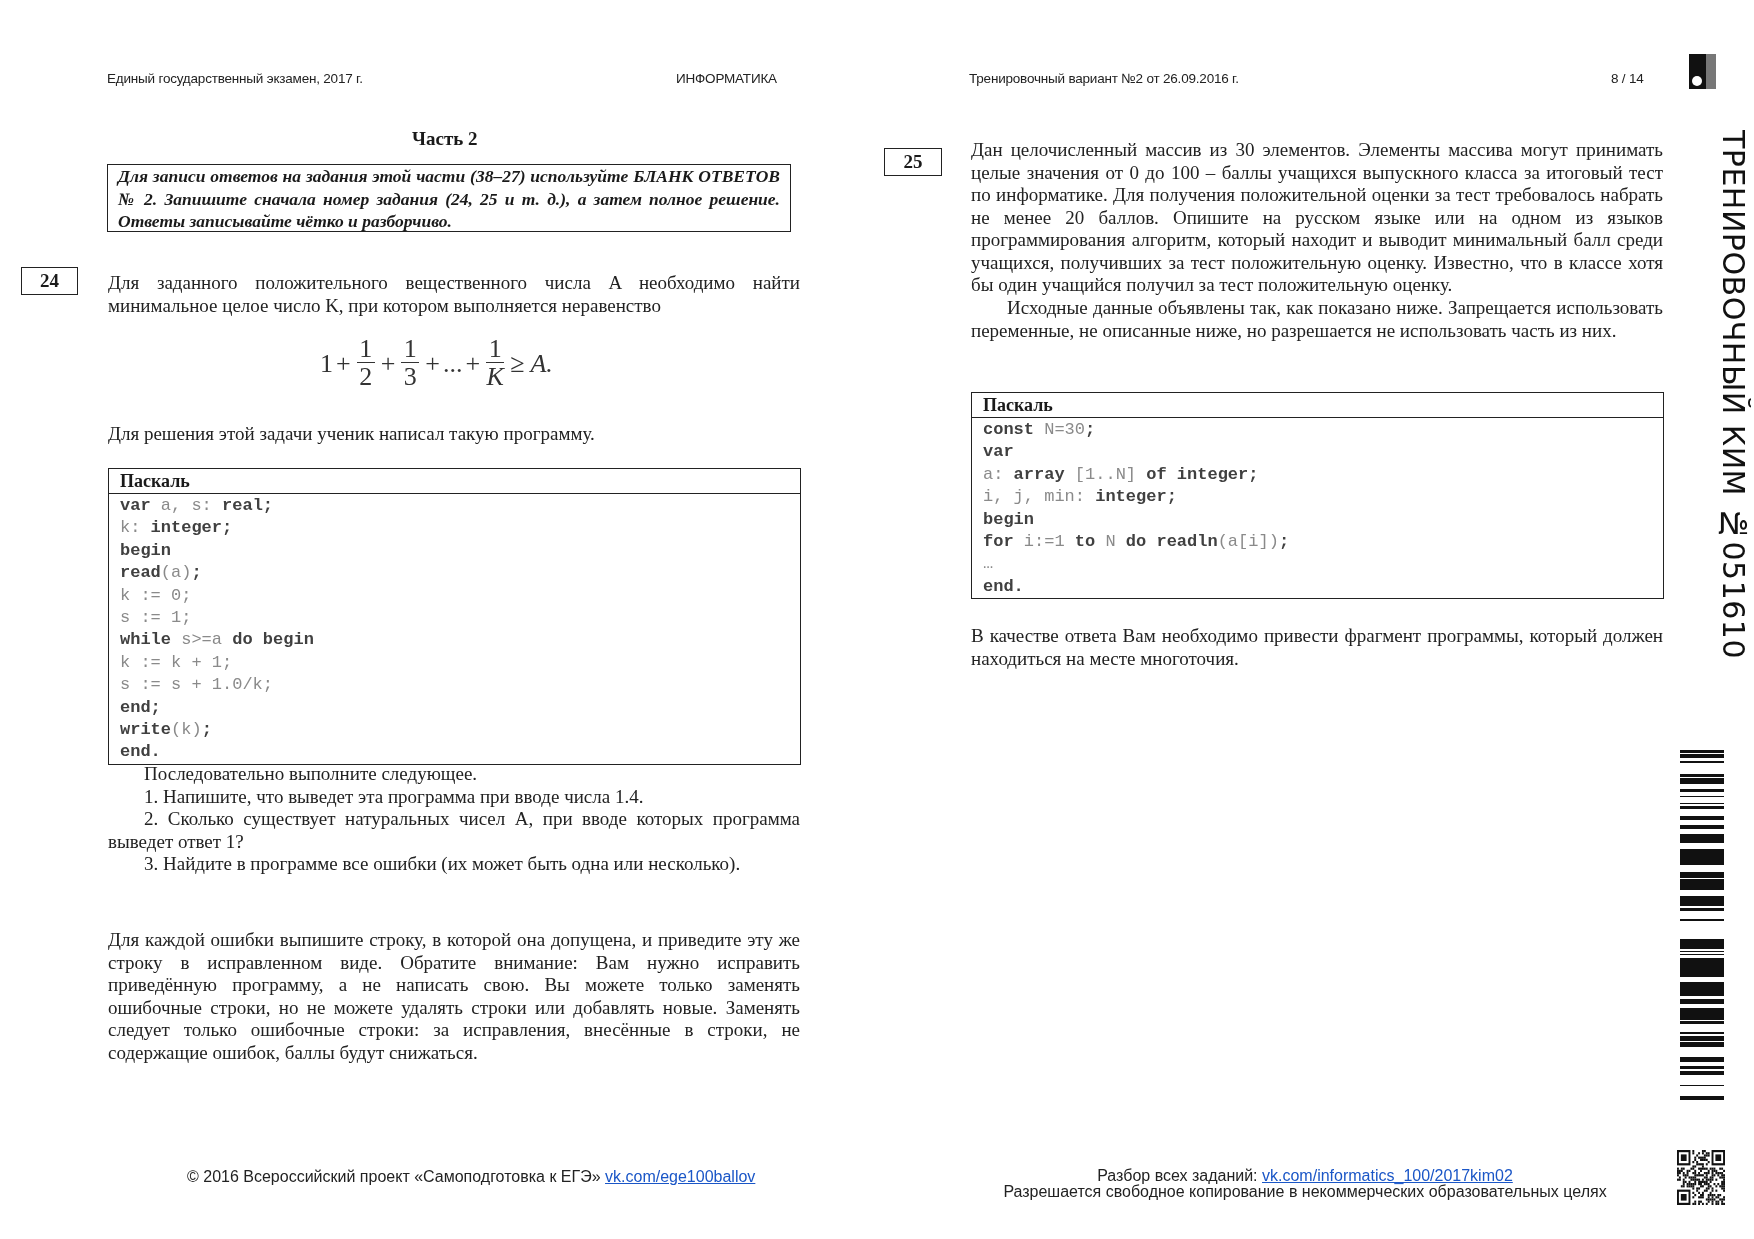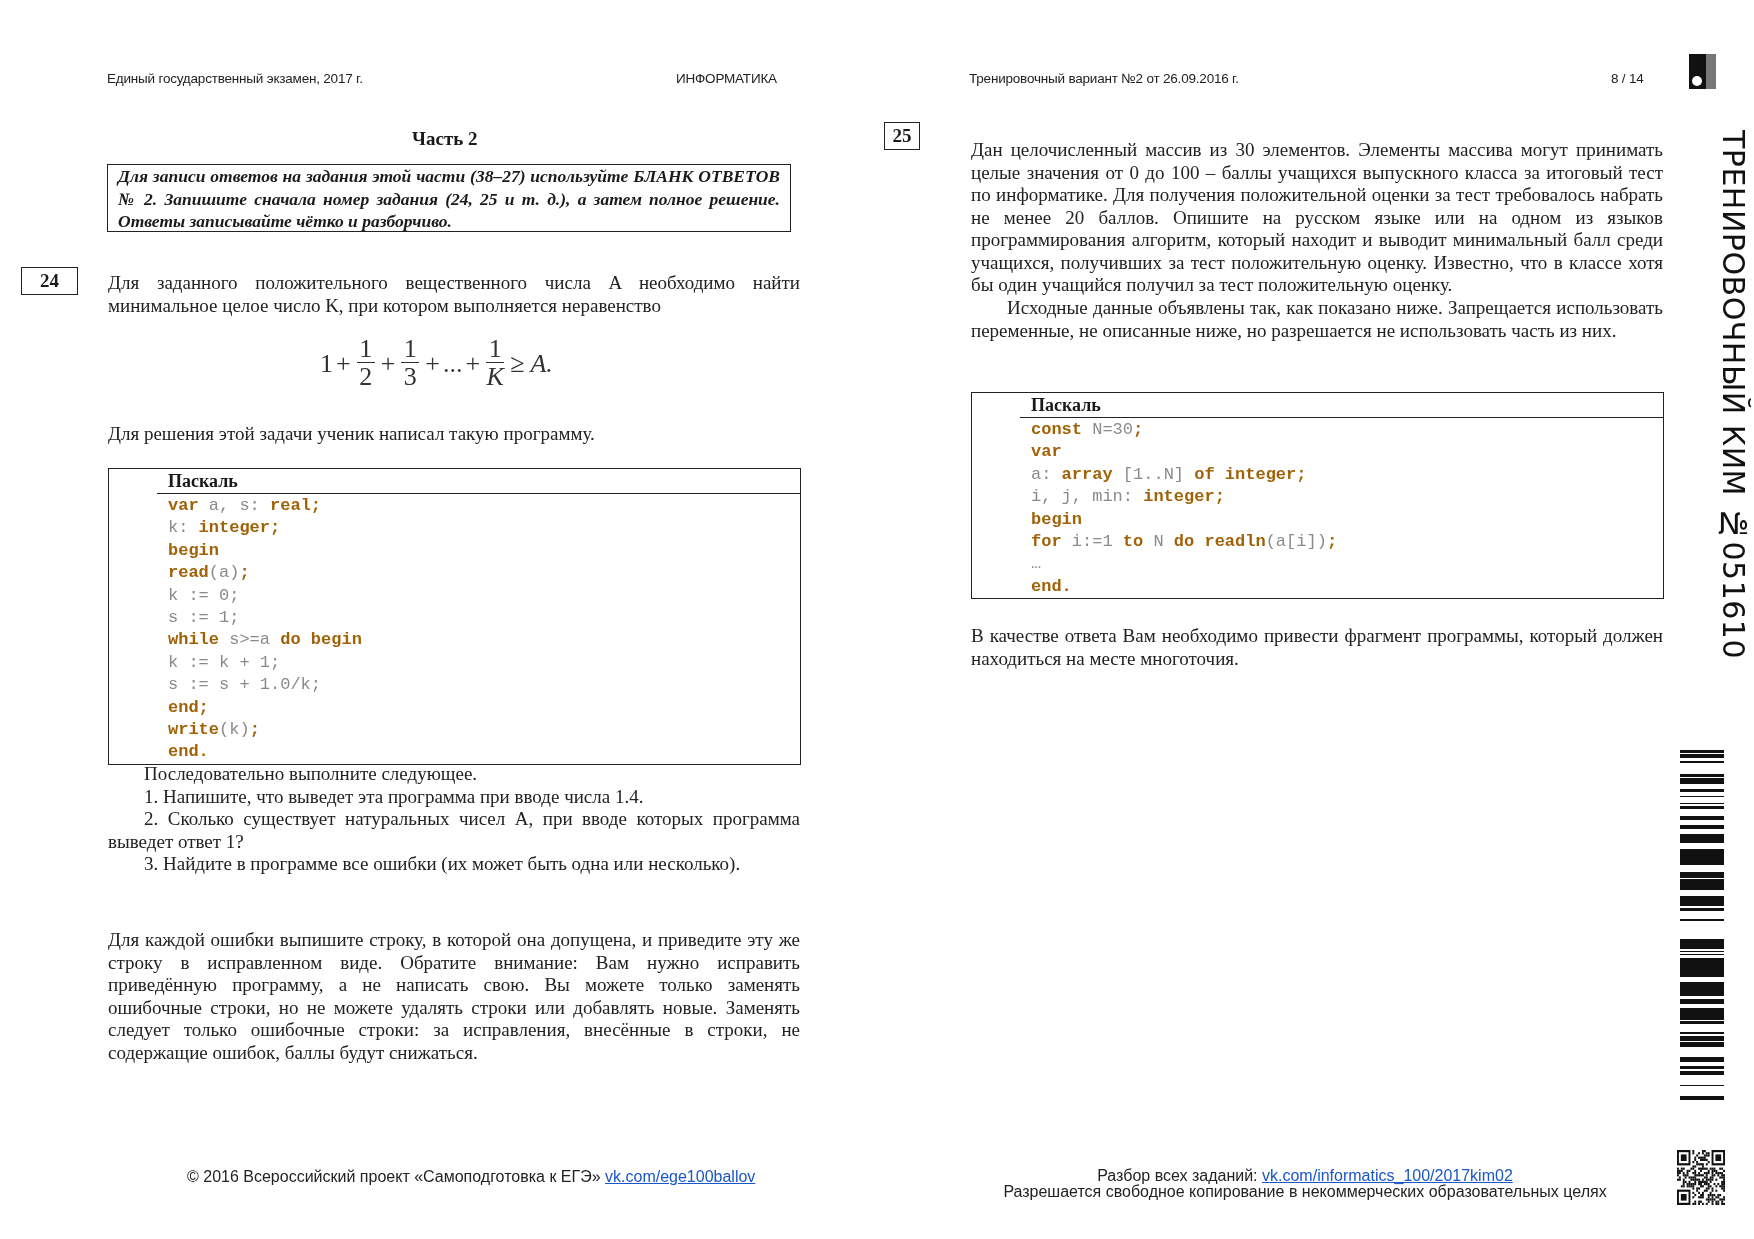--- a/index.html
+++ b/index.html
@@ -21,24 +21,24 @@
   .justify-last { text-align-last: justify; }
   .indent { text-indent: 36px; }
 
   .formula { left: 320px; top: 336px; font-family: "Liberation Serif", serif; font-size: 26px; color: #333; display: flex; align-items: center; }
   .frac { display: inline-flex; flex-direction: column; align-items: center; margin: 0 3px; }
   .frac .num { line-height: 26px; }
   .frac .bar { width: 18px; border-top: 1.5px solid #333; }
   .frac .den { line-height: 28px; }
   .op { margin: 0 3px; }
 
-  .code-box { border: 1.5px solid #222; box-sizing: border-box; padding-left: 48px; }
+  .code-box { border: 1.5px solid #222; box-sizing: border-box; }
   .code-head { font-family: "Liberation Serif", serif; font-weight: bold; font-size: 18px; border-bottom: 1.5px solid #222; padding-left: 11px; height: 24px; line-height: 24px; }
   .code-body { padding: 1px 11px; font-family: "Liberation Mono", monospace; font-size: 17px; line-height: 22.4px; white-space: pre; }
-  .kw { font-weight: bold; color: #a16207; text-align: center; }
+  .kw { font-weight: bold; color: #404040; text-align: center; }
   .id { color: #8a8a8a; }
 
   .link { color: #1a56c7; text-decoration: underline; }
   .foot { font-family: "Liberation Sans", sans-serif; font-size: 16px; color: #222; }
 
   .vert-title { left: 1716px; top: 130px; writing-mode: vertical-rl; font-family: "DejaVu Sans", sans-serif; font-size: 30px; color: #111; letter-spacing: 0.5px; }
   .corner-mark { left: 1689px; top: 54px; width: 27px; height: 35px; }
   .barcode { left: 1680px; top: 750px; width: 44px; height: 350px; }
   .qr { left: 1677px; top: 1150px; width: 48px; height: 55px; }
 </style>
@@ -92,21 +92,21 @@
 
 <div class="abs para" style="left:108px; top:763px; width:692px;">
   <div class="indent">Последовательно выполните следующее.</div>
   <div class="indent" style="text-indent:36px;">1. Напишите, что выведет эта программа при вводе числа 1.4.</div>
   <div class="indent">2. Сколько существует натуральных чисел A, при вводе которых программа выведет ответ 1?</div>
   <div class="indent">3. Найдите в программе все ошибки (их может быть одна или несколько).</div>
 </div>
 
 <div class="abs para" style="left:108px; top:929px; width:692px;">Для каждой ошибки выпишите строку, в которой она допущена, и приведите эту же строку в исправленном виде. Обратите внимание: Вам нужно исправить приведённую программу, а не написать свою. Вы можете только заменять ошибочные строки, но не можете удалять строки или добавлять новые. Заменять следует только ошибочные строки: за исправления, внесённые в строки, не содержащие ошибок, баллы будут снижаться.</div>
 
-<div class="abs task-num" style="left:884px; top:122px; width:36px; height:28px;">25</div>
+<div class="abs task-num" style="left:884px; top:148px; width:58px; height:28px;">25</div>
 <div class="abs para" style="left:971px; top:139px; width:692px;">Дан целочисленный массив из 30 элементов. Элементы массива могут принимать целые значения от 0 до 100 – баллы учащихся выпускного класса за итоговый тест по информатике. Для получения положительной оценки за тест требовалось набрать не менее 20 баллов. Опишите на русском языке или на одном из языков программирования алгоритм, который находит и выводит минимальный балл среди учащихся, получивших за тест положительную оценку. Известно, что в классе хотя бы один учащийся получил за тест положительную оценку.</div>
 <div class="abs para indent" style="left:971px; top:297px; width:692px;">Исходные данные объявлены так, как показано ниже. Запрещается использовать переменные, не описанные ниже, но разрешается не использовать часть из них.</div>
 
 <div class="abs code-box" style="left:971px; top:392px; width:693px; height:207px;">
   <div class="code-head">Паскаль</div>
   <div class="code-body" id="code25"><div><span class="kw">const</span><span class="id"> N=30</span><span class="kw">;</span></div><div><span class="kw">var</span></div><div><span class="id">a: </span><span class="kw">array</span><span class="id"> [1..N] </span><span class="kw">of integer</span><span class="kw">;</span></div><div><span class="id">i, j, min: </span><span class="kw">integer</span><span class="kw">;</span></div><div><span class="kw">begin</span></div><div><span class="kw">for</span><span class="id"> i:=1 </span><span class="kw">to</span><span class="id"> N </span><span class="kw">do readln</span><span class="id">(a[i])</span><span class="kw">;</span></div><div><span class="id">…</span></div><div><span class="kw">end.</span></div></div>
 </div>
 
 <div class="abs para" style="left:971px; top:625px; width:692px;">В качестве ответа Вам необходимо привести фрагмент программы, который должен находиться на месте многоточия.</div>
 

